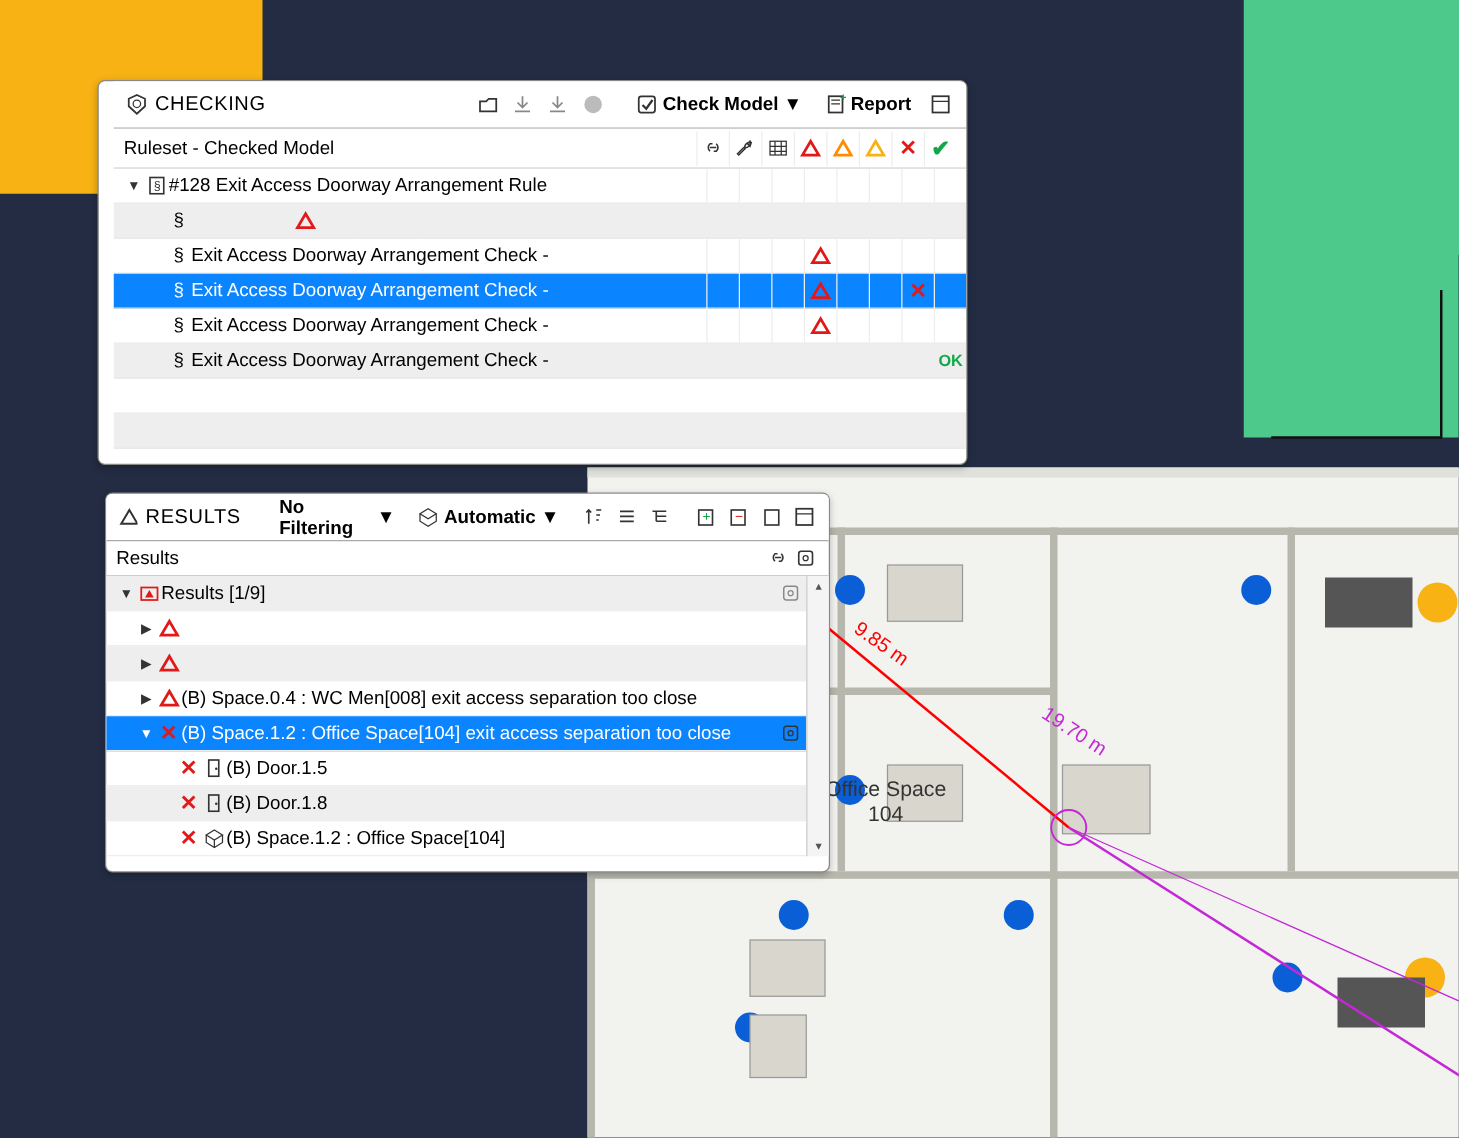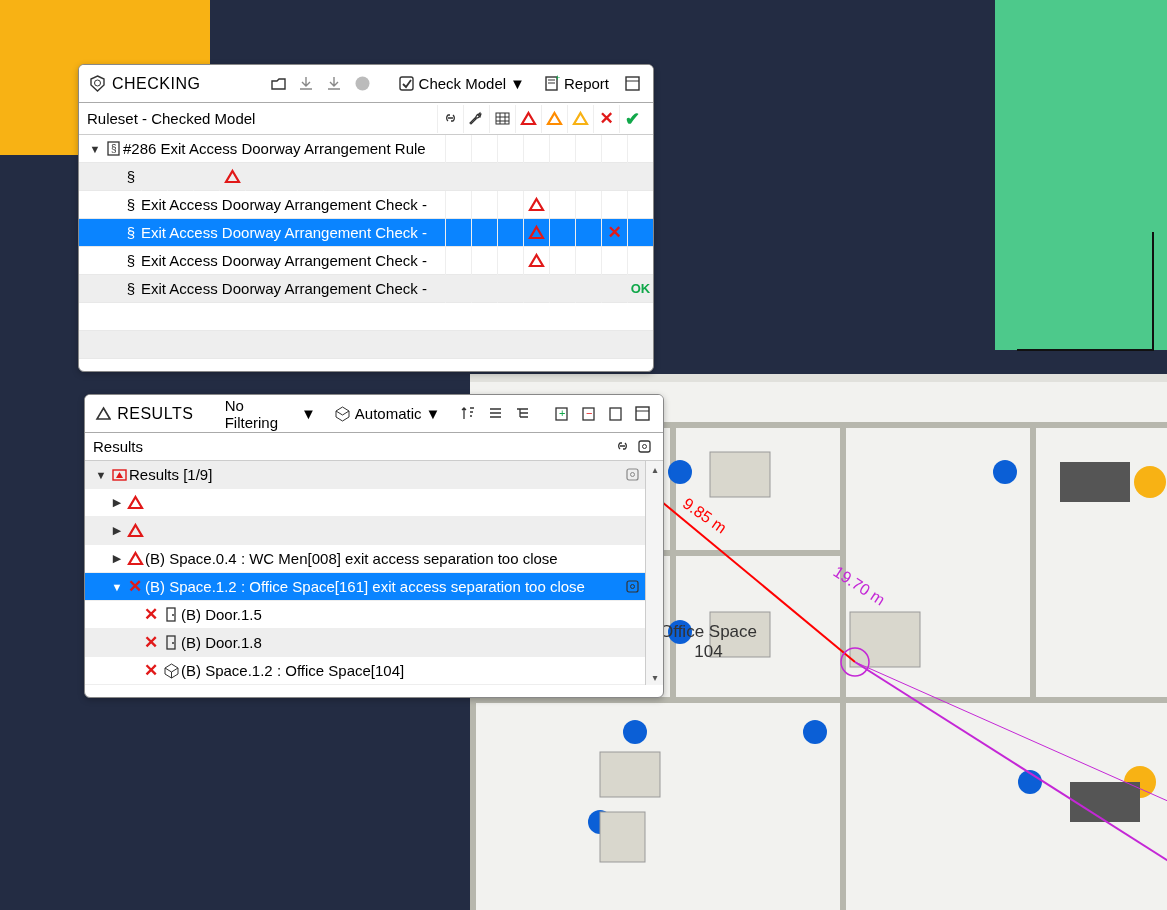--- a/index.html
+++ b/index.html
@@ -60,21 +60,21 @@
   .panel {
     position: absolute;
     background: #fff;
     border: 1px solid #888;
     border-radius: 6px;
     box-shadow: 0 2px 6px rgba(0,0,0,0.25);
     overflow: hidden;
   }
   .panel-check {
     top: 64px; left: 78px;
-    width: 576px; height: 308px;
+    width: 696px; height: 308px; padding-left: 12px;
   }
   .panel-results {
     top: 394px; left: 84px;
     width: 580px; height: 304px;
   }
 
   .titlebar {
     height: 38px;
     border-bottom: 1px solid #aaa;
     display: flex;
@@ -93,20 +93,21 @@
     display: flex; align-items: center; justify-content: center;
     cursor: pointer;
     color: #333;
   }
   .tb-text-btn {
     display: flex; align-items: center;
     gap: 4px;
     padding: 2px 6px;
     cursor: pointer;
     font-size: 15px;
+    font-weight: bold;
   }
 
   .header-row {
     height: 32px;
     border-bottom: 1px solid #ccc;
     display: flex;
     align-items: center;
     padding: 0 8px;
     font-size: 15px;
     background: #fff;
@@ -372,21 +373,21 @@
 
     <div class="row">
       <div class="indent" style="width:8px"></div>
       <div class="arrow-cell">▼</div>
       <div class="icon-slot">
         <svg class="ic">
             <rect x="3" y="2" width="11" height="13" fill="none" stroke="#333" stroke-width="1.3"></rect>
             <text x="6" y="12" font-size="10" fill="#333">§</text>
           </svg>
       </div>
-      <div class="label">#286 Exit Access Doorway Arrangement Rule</div>
+      <div class="label">#128 Exit Access Doorway Arrangement Rule</div>
       <div class="status-cells">
           <div class="sc"></div>
           <div class="sc"></div>
           <div class="sc"></div>
           <div class="sc"></div>
           <div class="sc"></div>
           <div class="sc"></div>
           <div class="sc"></div>
           <div class="sc"></div>
         </div>
@@ -622,21 +623,21 @@
           </div>
         <div class="label">(B) Space.0.4 : WC Men[008] exit access separation too close</div>
         <div class="end-icon"></div>
       </div>
       <div class="res-row selected">
         <div class="indent" style="width:24px"></div>
         <div class="arrow-cell">▼</div>
         <div class="icon-slot">
             <span class="x-red" style="color:#e11919">✕</span>
           </div>
-        <div class="label">(B) Space.1.2 : Office Space[161] exit access separation too close</div>
+        <div class="label">(B) Space.1.2 : Office Space[104] exit access separation too close</div>
         <div class="end-icon">
             <svg class="ic">
               <rect x="3" y="3" width="11" height="11" rx="2" fill="none" stroke="#333" stroke-width="1.2"></rect>
               <circle cx="8.5" cy="8.5" r="2" fill="none" stroke="#333"></circle>
             </svg>
           </div>
       </div>
 
       <div class="res-row">
         <div class="indent" style="width:56px"></div>

